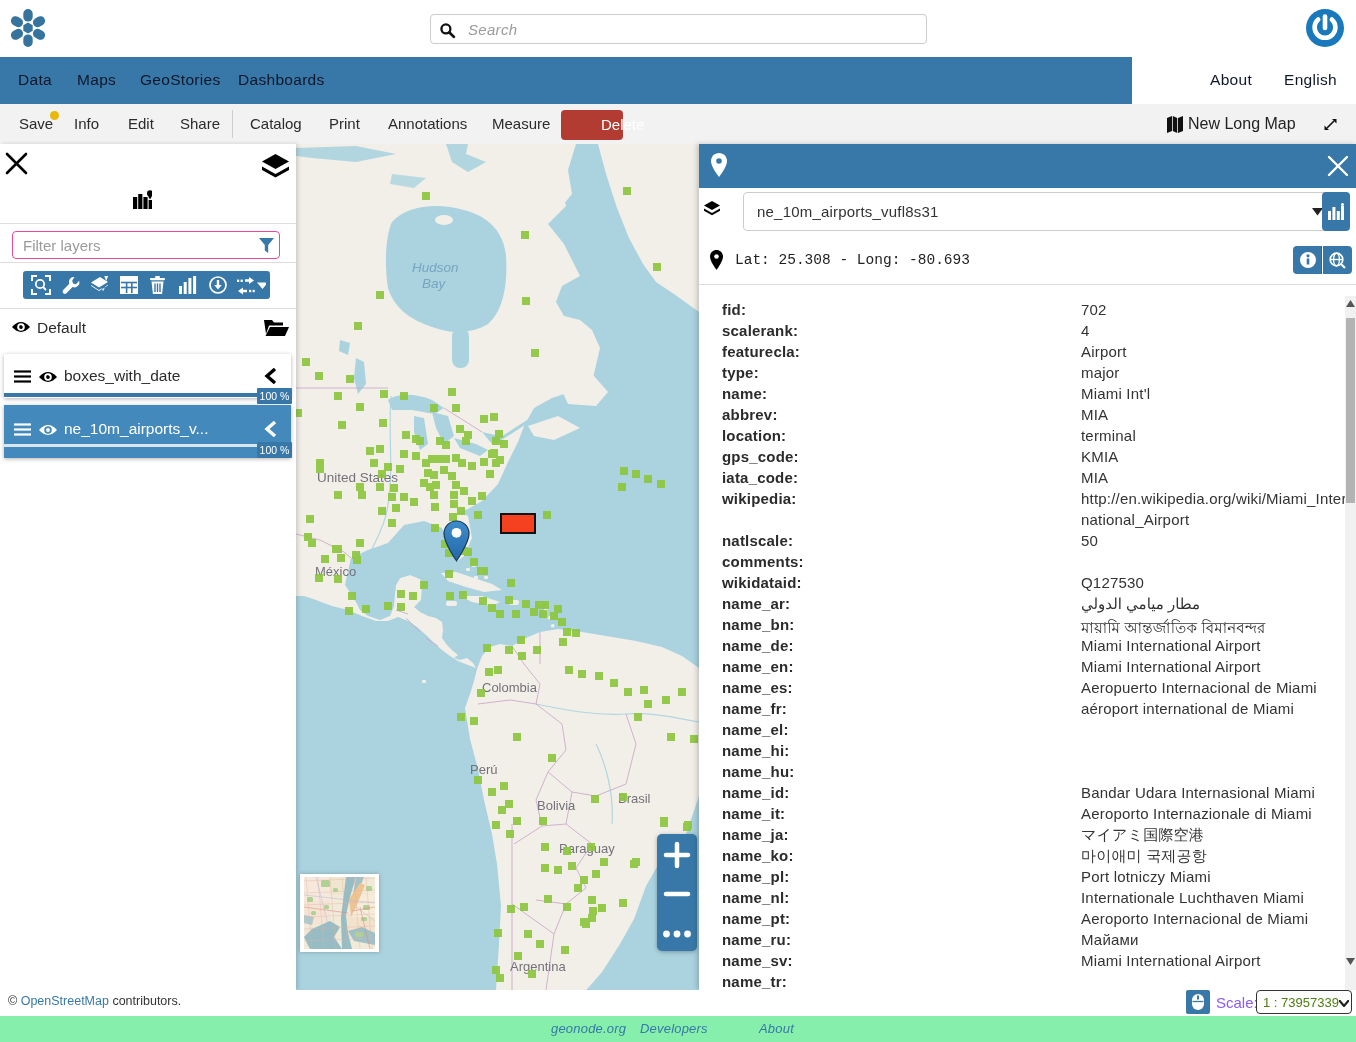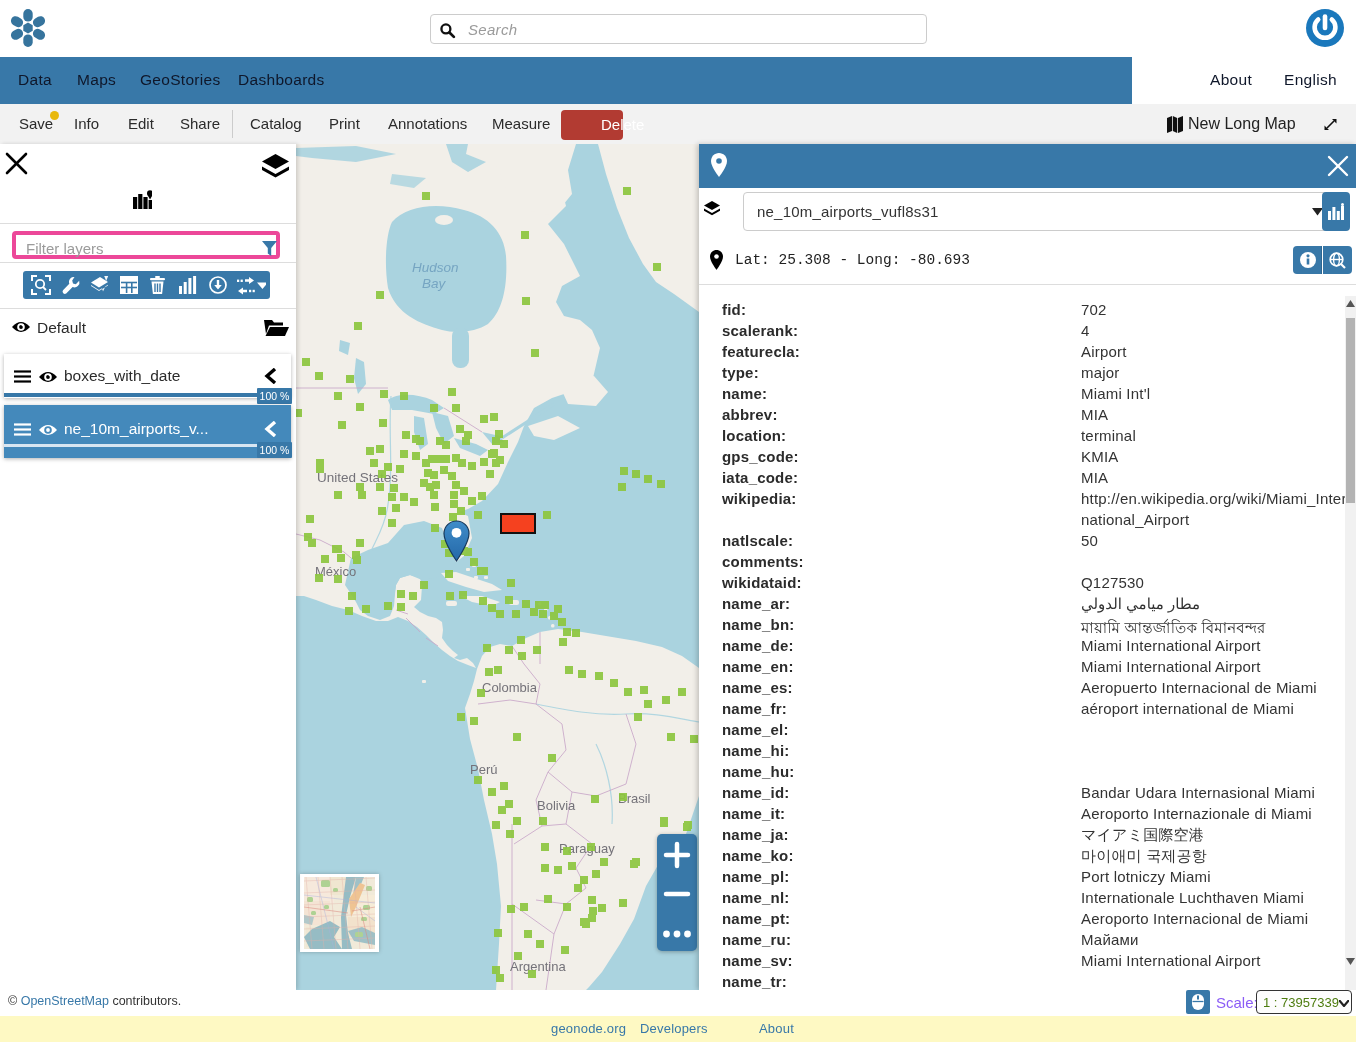--- a/index.html
+++ b/index.html
@@ -19,21 +19,21 @@
   #toolbar { position:absolute; left:0; top:104px; width:1356px; height:40px; background:#f2f2f2; color:#2b2b2b; }
   #toolbar .t { position:absolute; top:11px; font-size:15px; }
   #delete-btn { position:absolute; left:561px; top:110px; width:62px; height:30px; background:#b23b32;
     color:#fff; border-radius:4px; font-size:15px; text-align:center; line-height:29px;padding-left:40px; }
   #maptitle { position:absolute; top:115px; left:1188px; font-size:16px; color:#222; }
   
   #toc { position:absolute; left:0; top:144px; width:296px; height:846px; background:#fff;
     box-shadow:2px 0 4px rgba(0,0,0,.15); }
   .hline { position:absolute; left:0; width:296px; height:1px; background:#ddd; }
   #filter-in { position:absolute; left:12px; top:87px; width:268px; height:28px;
-    border:4px solid #ec4899; border-radius:4px; }
+    border:1px solid #ec4899; border-radius:4px; }
   #filter-in span { position:absolute; left:10px; top:5px; font-size:15px; color:#9b9b9b; }
   #toc-tools { position:absolute; left:23px; top:127px; width:247px; height:28px;
     background:#3878a8; border-radius:3px; }
   .card { position:absolute; left:4px; width:287px; background:#fff;
     box-shadow:0 1px 4px rgba(0,0,0,.3); }
   .pct { position:absolute; width:35px; height:16px; background:#3878a8; color:#fff;
     font-size:10.5px; text-align:center; line-height:16px; border-radius:1px; }
   
   #map { position:absolute; left:296px; top:144px; width:403px; height:846px; overflow:hidden; }
   #zoomctl { position:absolute; left:657px; top:834px; width:40px; height:117px;
@@ -55,22 +55,22 @@
   #attrs { position:absolute; left:0; top:156px; width:646px; }
   .arow { position:relative; height:21px; font-size:15px; color:#2b2b2b; }
   .arow b { position:absolute; left:23px; top:1px; letter-spacing:.2px; }
   .arow span { position:absolute; left:338px; top:1px; color:#333; letter-spacing:.2px;margin-left:44px; }
   #sbar { position:absolute; left:646px; top:152px; width:11px; height:694px; background:#f1f1f1; }
   #sbar .thumb { position:absolute; left:1px; top:22px; width:9px; height:185px; background:#b3b3b3; }
   
   #attrib { position:absolute; left:0; top:990px; width:1356px; height:26px; background:#fff;text-align:center; }
   #attrib .txt { position:absolute; left:8px; top:4px; font-size:12.5px; color:#333; }
   #attrib .txt a { color:#3878a8; text-decoration:none; }
-  #footer { position:absolute; left:0; top:1016px; width:1356px; height:26px; background:#fef9c3;
-    font-size:13px; }
+  #footer { position:absolute; left:0; top:1016px; width:1356px; height:26px; background:#86efac;
+    font-size:13px;font-style:italic; }
   #footer span { position:absolute; top:5px; color:#3878a8; letter-spacing:.2px; }
 </style>
 </head>
 <body>
 <div id="page">
 
   <div id="header">
     <svg class="abs" style="left:9px;top:9px" width="38" height="38" viewBox="0 0 38 38">
       <g fill="#36749d">
         <polygon points="19,13.6 23.7,16.3 23.7,21.7 19,24.4 14.3,21.7 14.3,16.3"></polygon>

